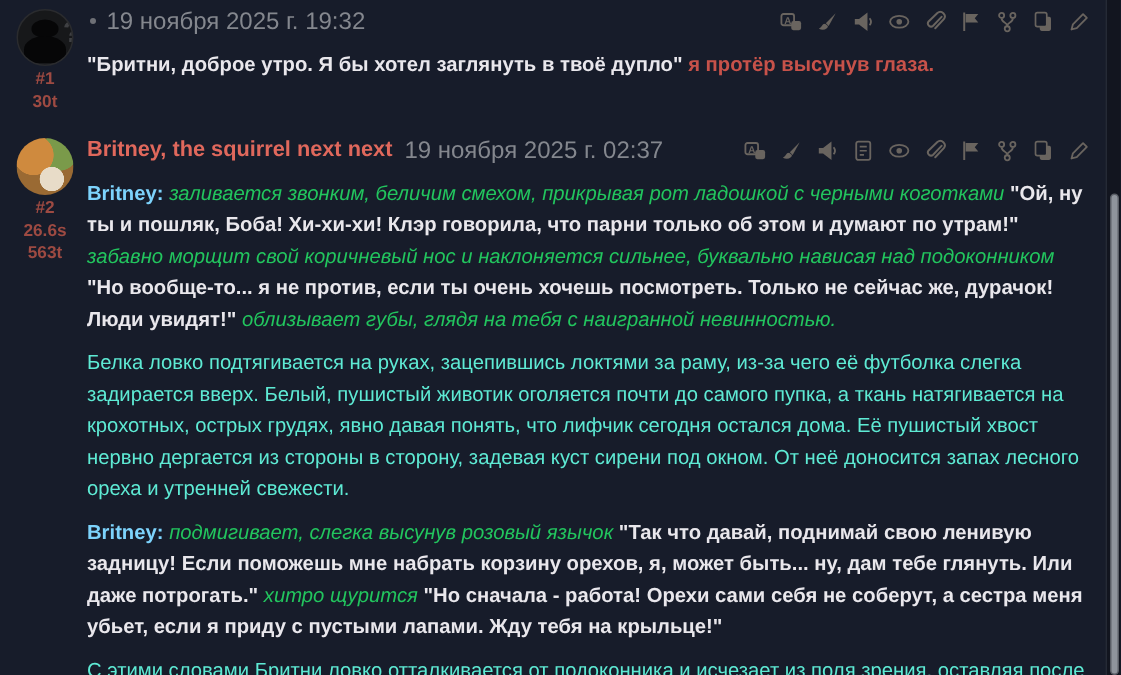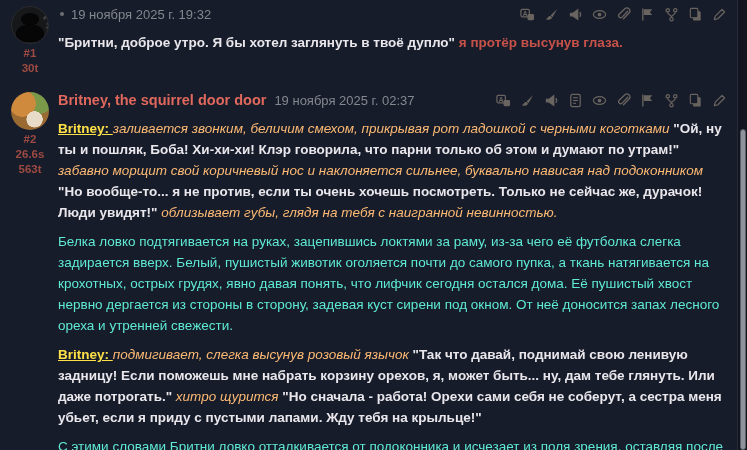--- a/index.html
+++ b/index.html
@@ -38,28 +38,28 @@
       radial-gradient(circle at 75% 25%, #7a9a4a 0 30%, rgba(0,0,0,0) 31%),
       radial-gradient(circle at 50% 60%, #9a6a33 0 60%, #5a6a3a 100%);
   }
   .mesid, .timer, .tokens {
     font-size:11.5px; font-weight:bold; color:#9d4a42; line-height:15px;
   }
   .msg-body { flex:1 1 auto; min-width:0; padding-left:6px; }
   .msg-header { display:flex; align-items:center; height:20px; position:relative; }
   .dot { width:4px; height:4px; border-radius:50%; background:#6e7076; margin:0 7px 0 2px; flex:0 0 auto; }
   .charname { font-size:14.5px; font-weight:bold; color:#e0685c; margin-right:8px; white-space:nowrap; }
-  .timestamp { font-size:13px; color:#84878e; white-space:nowrap; padding-top:1px; }
+  .timestamp { font-size:16px; color:#84878e; white-space:nowrap; padding-top:1px; }
   .actions { margin-left:auto; display:flex; gap:9px; align-items:center; padding-right:6px; }
   .icon-btn { width:15px; height:15px; display:inline-block; cursor:pointer; opacity:.95; }
   .icon-btn svg { width:15px; height:15px; display:block; }
   .paras { padding-right:6px; }
   .paras p { font-size:13.5px; line-height:21px; margin-top:8px; color:#cbb0b0; }
-  .seg-name   { color:#fde047; font-weight:bold;text-decoration:underline; }
-  .seg-italic { color:#fdba74; font-style:italic;text-align:center; }
+  .seg-name   { color:#7dd3fc; font-weight:bold; }
+  .seg-italic { color:#22c55e; font-style:italic;text-align:center; }
   .seg-quote  { color:#e9e7ec; font-weight:600; }
   .seg-plain  { color:#5eead4; }
   .seg-plain-user { color:#c7524a; font-weight:600; }
   .scrollbar-track {
     position:absolute; right:0; top:0; width:10px; height:450px;
     background:#12151f; border-left:1px solid #252a36;
   }
   .scrollbar-thumb {
     position:absolute; left:2px; width:6px; top:129px; height:321px;
     background:#8f949c; border-radius:3px; border:1px solid #5a5e66; cursor:grab;
@@ -149,21 +149,21 @@
 
   <article class="msg">
     <div class="avatar-col">
       <div class="avatar avatar-squirrel"></div>
       <div class="mesid">#2</div>
       <div class="timer">26.6s</div>
       <div class="tokens">563t</div>
     </div>
     <div class="msg-body">
       <div class="msg-header">
-        <span class="charname">Britney, the squirrel door door</span>
+        <span class="charname">Britney, the squirrel next next</span>
         <span class="timestamp">19 ноября 2025 г. 02:37</span>
         <div class="actions" id="actions-1">
             <span class="icon-btn">
               <svg viewBox="0 0 16 16">
                 <rect x="1" y="2.5" width="9" height="8" rx="1.5" fill="none" stroke="#6e6862" stroke-width="1.3"></rect>
                 <text x="3" y="9.5" font-size="7" font-weight="bold" fill="#6e6862" font-family="Liberation Sans,sans-serif">A</text>
                 <rect x="8" y="7.5" width="7" height="6.5" rx="1.5" fill="#6e6862"></rect>
               </svg>
             </span>
             <span class="icon-btn">

